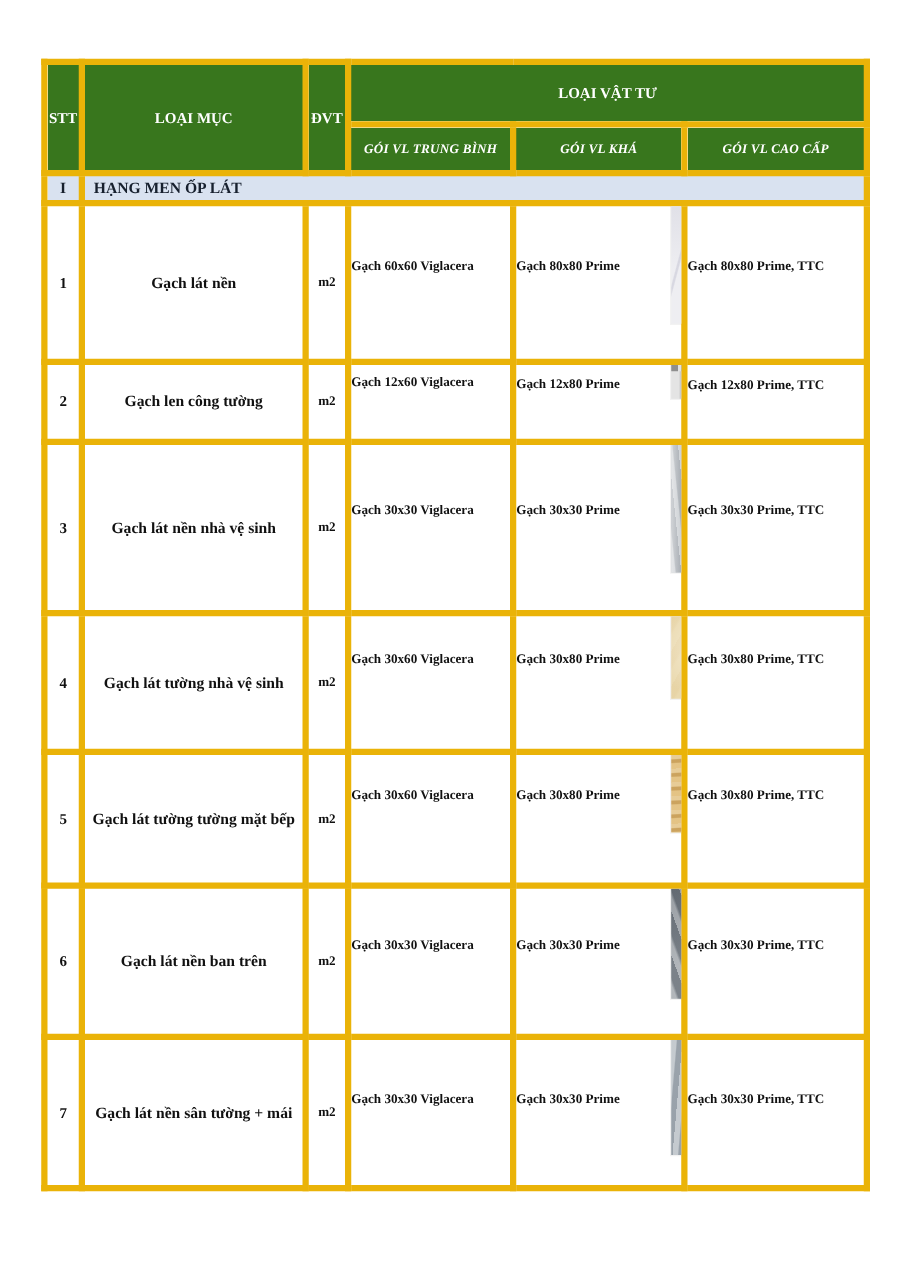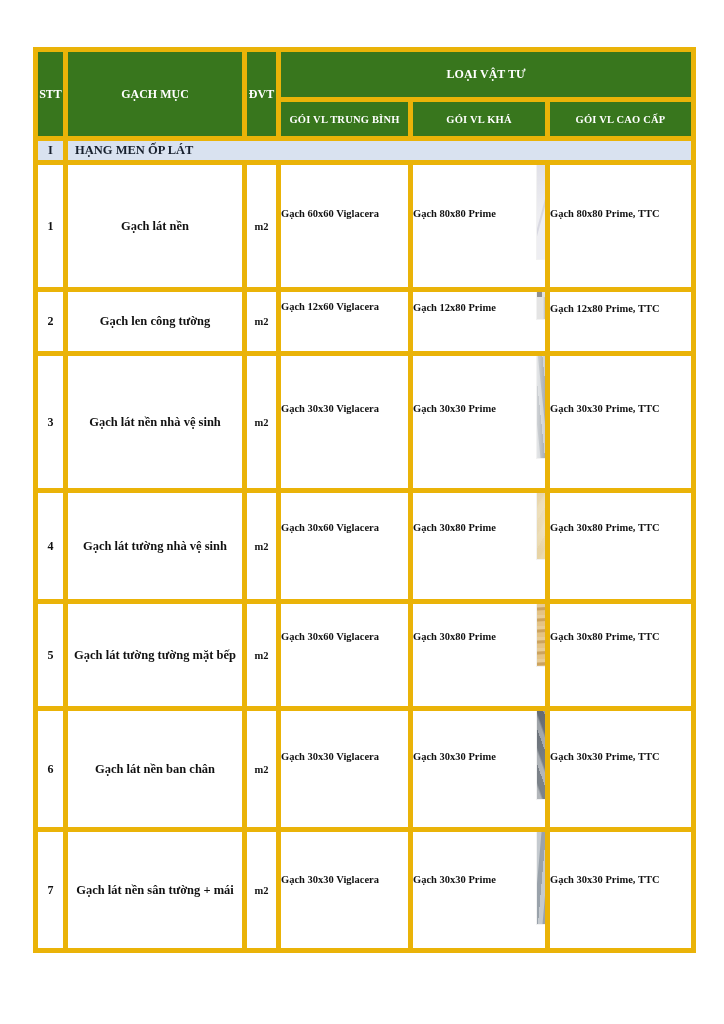--- a/index.html
+++ b/index.html
@@ -7,21 +7,21 @@
         font-family:"Liberation Serif","DejaVu Serif",serif;color:#111;}
   table.quote{position:absolute;left:33px;top:47px;width:658px;border-collapse:collapse;
         table-layout:fixed;border:2px solid #4c4c4c;}
   td,th{border:5px solid #eab308;padding:0;vertical-align:middle;overflow:hidden;}
   
   col.c-stt{width:30px}col.c-item{width:179px}col.c-unit{width:34px}
   col.c-p1{width:132px}col.c-p2{width:137px}col.c-p3{width:146px}
   
   tr.h-head1{height:50px}tr.h-head2{height:39px}
   th{background:#38761d;color:#ffffff;font-weight:bold;font-size:12px;text-align:center;}
-  tr.h-head2 th{font-size:10.5px;letter-spacing:.2px;}
+  tr.h-head2 th{font-size:10.5px;letter-spacing:.2px;font-style:italic;}
   
   tr.h-sec{height:24px}
   tr.h-sec td{background:#d9e2f0;font-weight:bold;font-size:12.5px;color:#17202e;}
   td.sec-idx{text-align:center;}
   td.sec-title{text-align:left;padding-left:7px;}
   
   tr.h-r1{height:127px}tr.h-r2{height:64px}tr.h-r3{height:137px}tr.h-r4{height:111px}
   tr.h-r5{height:107px}tr.h-r6{height:121px}tr.h-r7{height:121px}
   td.stt-cell{text-align:center;font-weight:bold;font-size:12px;}
   td.item-cell{text-align:center;font-weight:bold;font-size:12.5px;padding:0 6px;line-height:1.35;}
@@ -120,21 +120,21 @@
         <col class="c-item">
         <col class="c-unit">
       <col class="c-p1">
         <col class="c-p2">
         <col class="c-p3">
     </colgroup>
 
     <tbody>
         <tr class="h-head1">
       <th rowspan="2">STT</th>
-      <th rowspan="2">GẠCH MỤC</th>
+      <th rowspan="2">LOẠI MỤC</th>
       <th rowspan="2">ĐVT</th>
       <th colspan="3">LOẠI VẬT TƯ</th>
     </tr>
     <tr class="h-head2">
       <th>GÓI VL TRUNG BÌNH</th>
       <th>GÓI VL KHÁ</th>
       <th>GÓI VL CAO CẤP</th>
     </tr>
 
     <tr class="h-sec">
@@ -291,21 +291,21 @@
         <div class="caption">Gạch 30x80 Prime, TTC</div>
         <div class="tile-wrap">
           <div class="tile sz-r5 tex-offwhite-flat" data-swatch="table.rows.4.cells.2.color" style="background-color: rgb(241, 240, 234);"></div>
         </div>
             </div>
           </td>
     </tr>
 
     <tr class="h-r6">
       <td class="stt-cell">6</td>
-      <td class="item-cell">Gạch lát nền ban chân</td>
+      <td class="item-cell">Gạch lát nền ban trên</td>
       <td class="unit-cell">m2</td>
       <td class="sample-cell">
             <div class="cellflex">
         <div class="caption">Gạch 30x30 Viglacera</div>
         <div class="tile-wrap">
           <div class="tile sz-r6 tex-pebble" data-swatch="table.rows.5.cells.0.color" style="background-color: rgb(221, 226, 231);"></div>
         </div>
             </div>
           </td>
       <td class="sample-cell">

